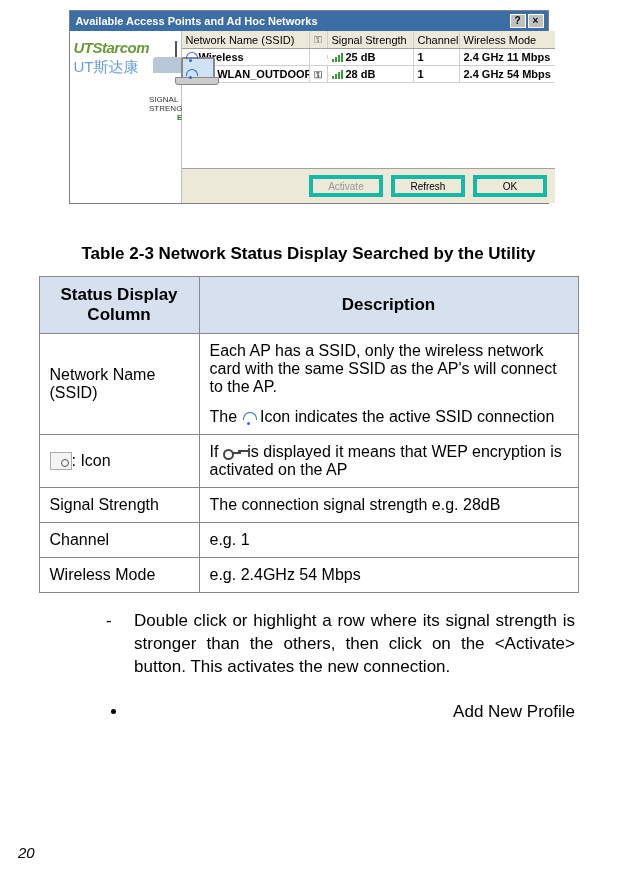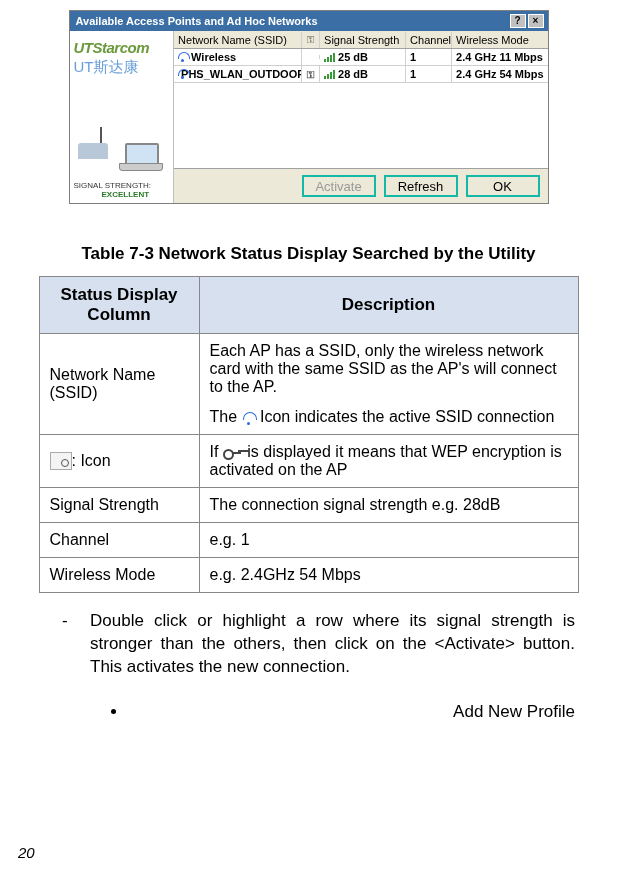--- a/index.html
+++ b/index.html
@@ -48,21 +48,21 @@
     text-align: center;
     font-weight: bold;
   }
   .dialog-body { display: flex; }
   .dialog-left {
     width: 112px;
     background: #fff;
     border-right: 1px solid #c0c0c0;
     padding: 8px 4px 4px 4px;
     display: flex;
-    flex-direction: column;
+    flex-direction: row;
     justify-content: space-between;
     min-height: 172px;
   }
   .brand {
     font-weight: bold;
     font-style: italic;
     color: #6a9a3b;
     font-size: 15px;
     margin-bottom: 2px;
     letter-spacing: -0.5px;
@@ -152,22 +152,22 @@
   .sigbar i:nth-child(2){height:5px;}
   .sigbar i:nth-child(3){height:7px;}
   .sigbar i:nth-child(4){height:9px;}
   .dialog-buttons {
     display:flex; justify-content:flex-end; gap:8px;
     padding:6px 8px; background:#ece9d8;
     border-top:1px solid #a0a0a0;
   }
   .dlg-btn {
     min-width: 74px; height:22px;
-    border:2px solid #14b8a6; background:#ece9d8;
-    font-size:13px; font-family:Tahoma,Arial,sans-serif;
+    border:4px solid #14b8a6; background:#ece9d8;
+    font-size:10px; font-family:Tahoma,Arial,sans-serif;
   }
   .dlg-btn.disabled { color:#999; }
 
   
   .table-caption {
     font-weight: bold; text-align: center;
     font-size: 17px;
     margin: 24px 0 12px 0;
   }
   table.desc {
@@ -220,21 +220,21 @@
   .key-glyph::after {
     content:""; position:absolute; left:9px; top:6px;
     width:9px;height:2px;background:#444;
     box-shadow: 6px -2px 0 0 #444, 8px -2px 0 0 #444;
   }
   .body-text {
     font-size: 17px; line-height: 1.35;
     padding: 0 12px 0 60px;
   }
   .list-dash { padding-left: 0; }
-  .list-dash li { list-style:none; position:relative; padding-left:0; margin-bottom:22px; text-align: justify;}
+  .list-dash li { list-style:none; position:relative; padding-left:0; margin-bottom:22px; text-align: justify; margin-left: 44px;}
   .list-dash li::before { content:"-"; position:absolute; left:-28px; }
   .list-bullet li { list-style:disc; margin-left: -2px; font-size:17px;text-align:right;}
   .page-num {
     position:absolute; bottom:10px; left:18px;
     font-style: italic; font-size:15px;text-align:right;
   }
 </style>
 </head>
 <body>
 
@@ -313,21 +313,21 @@
         </div>
         <div class="dialog-buttons">
           <button class="dlg-btn disabled">Activate</button>
           <button class="dlg-btn">Refresh</button>
           <button class="dlg-btn">OK</button>
         </div>
       </div>
     </div>
   </div>
 
-  <div class="table-caption">Table 7-3  Network Status Display Searched by the Utility</div>
+  <div class="table-caption">Table 2-3  Network Status Display Searched by the Utility</div>
 
   <table class="desc">
     <tbody>
         <tr>
       <th style="width:160px">Status Display Column</th>
       <th>Description</th>
     </tr>
     <tr>
       <td>Network Name (SSID)</td>
       <td>

